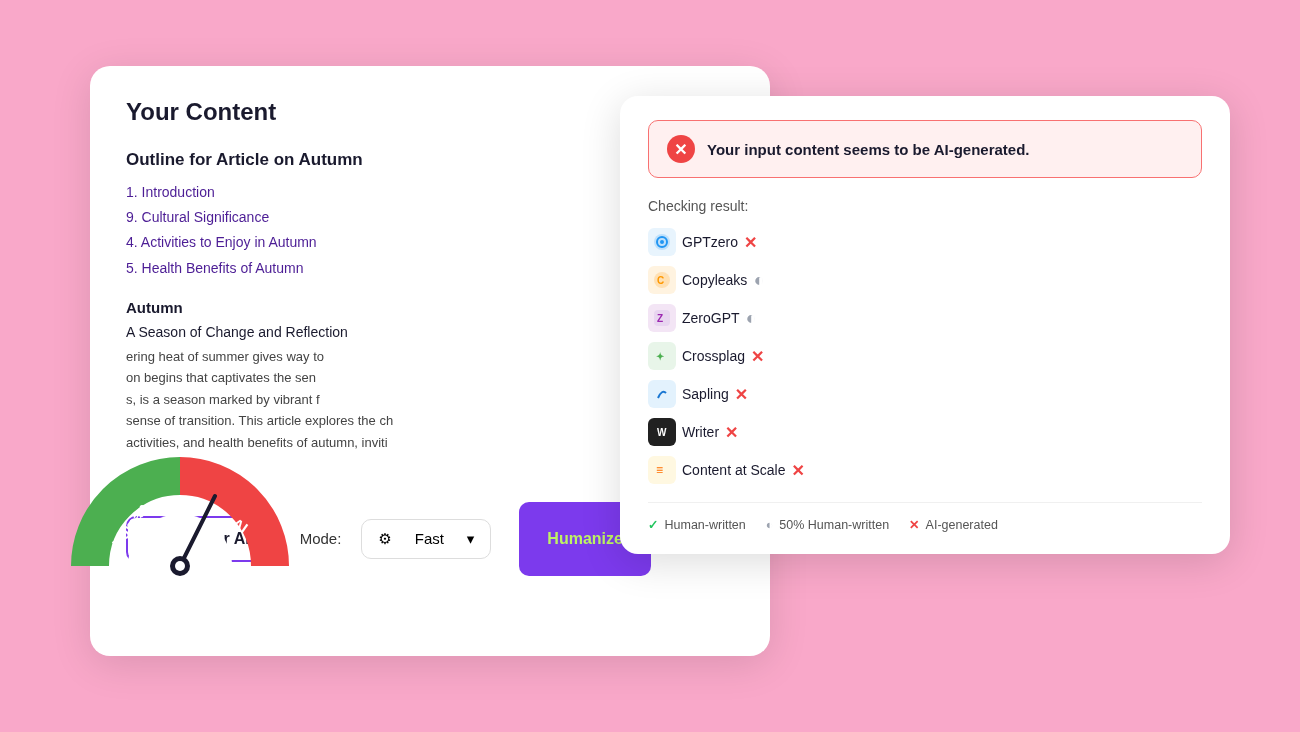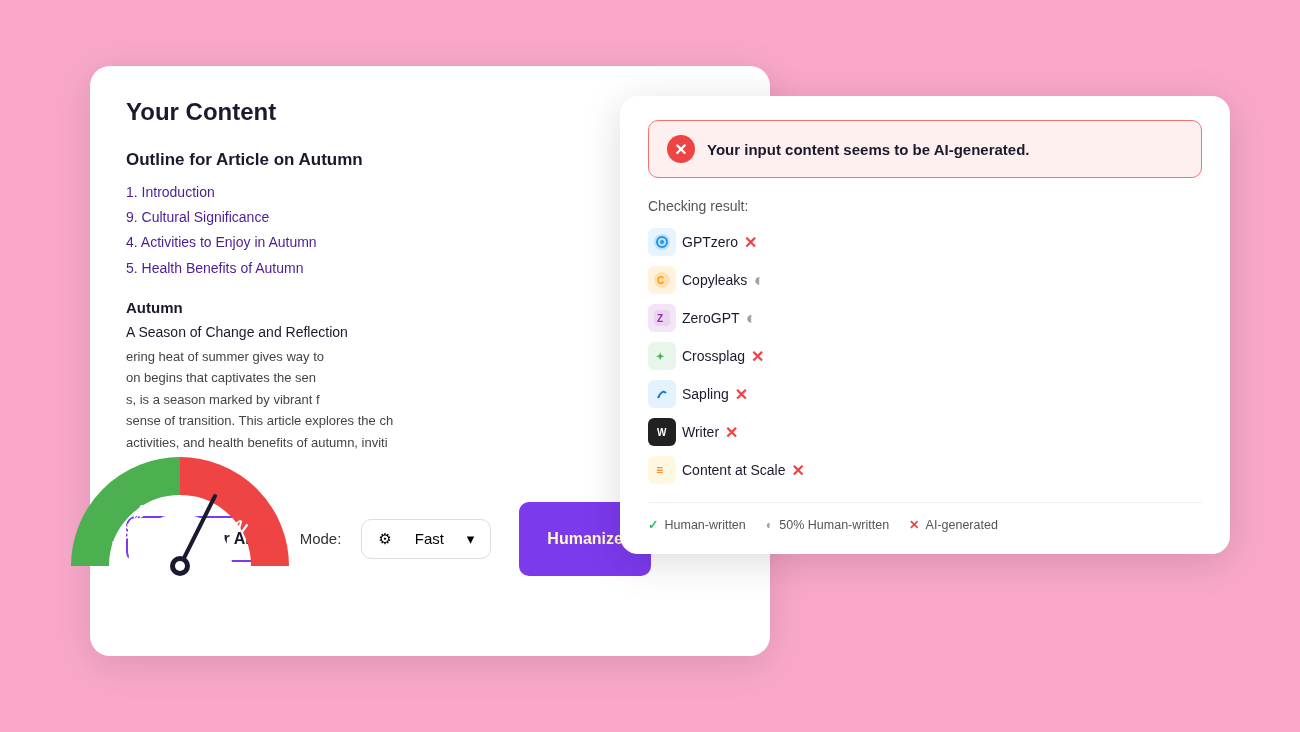--- a/index.html
+++ b/index.html
@@ -112,21 +112,21 @@
       font-size: 15px;
       display: flex;
       align-items: center;
       gap: 8px;
       cursor: pointer;
       min-width: 130px;
       justify-content: space-between;
     }
     .humanize-btn {
       background: #7c3aed;
-      color: #fef9c3;
+      color: #bef264;
       border: none;
       border-radius: 10px;
       padding: 28px 28px;
       font-size: 16px;
       font-weight: 600;
       cursor: pointer;
       margin-left: 8px;
     }
     
     .gauge-container {

